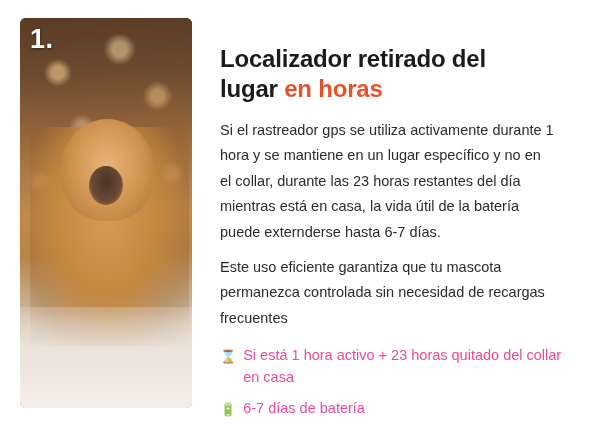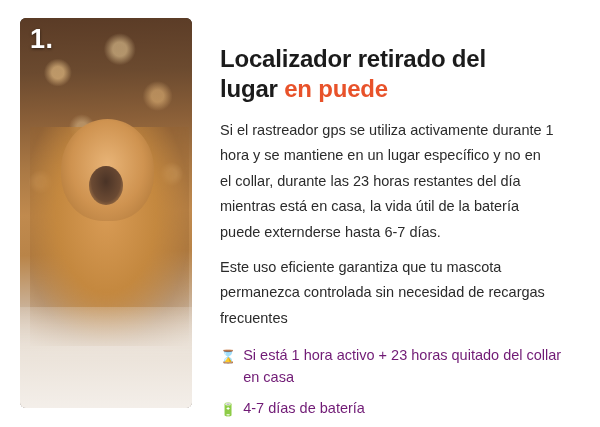--- a/index.html
+++ b/index.html
@@ -130,21 +130,21 @@
     margin-bottom: 9px;
   }
   .fact .ico {
     font-size: 13px;
     line-height: 1.5;
     padding-top: 2px;
   }
   .fact .txt {
     font-size: 14.5px;
     line-height: 1.5;
-    color: #701a75;
+    color: #ec4899;
     max-width: 322px;
   }
 </style>
 </head>
 <body>
 
 <div class="card">
 
   <div class="media">
     <div class="photo">
@@ -153,31 +153,31 @@
       <div class="dog-snout"></div>
       <div class="blanket"></div>
     </div>
     <div class="badge">1.</div>
   </div>
 
   <div class="content">
     <h1 class="title">
       <span>Localizador retirado del</span>
       <br>
-      <span>lugar </span><span class="accent">en puede</span>
+      <span>lugar </span><span class="accent">en horas</span>
     </h1>
 
     <p class="para">Si el rastreador gps se utiliza activamente durante 1 hora y se mantiene en un lugar específico y no en el collar, durante las 23 horas restantes del día mientras está en casa, la vida útil de la batería puede externderse hasta 6-7 días.</p>
     <p class="para">Este uso eficiente garantiza que tu mascota permanezca controlada sin necesidad de recargas frecuentes</p>
 
     <div class="facts">
       <div class="fact">
         <span class="ico">⌛</span>
         <span class="txt">Si está 1 hora activo + 23 horas quitado del collar en casa</span>
       </div>
       <div class="fact">
         <span class="ico">🔋</span>
-        <span class="txt">4-7 días de batería</span>
+        <span class="txt">6-7 días de batería</span>
       </div>
     </div>
   </div>
 
 </div>
 
 </body></html>

